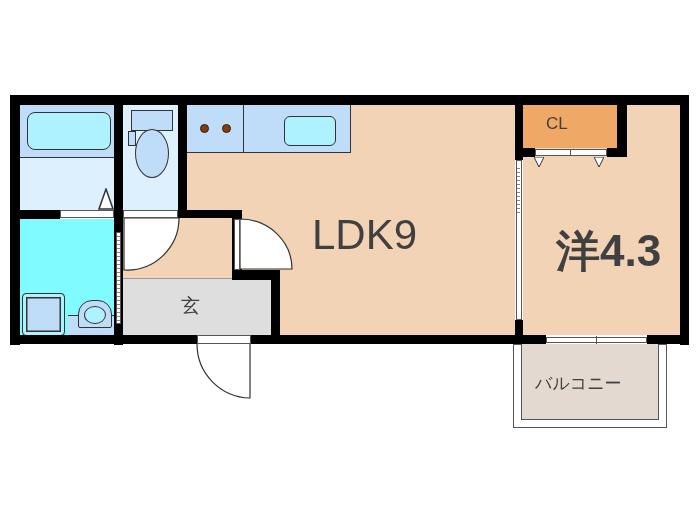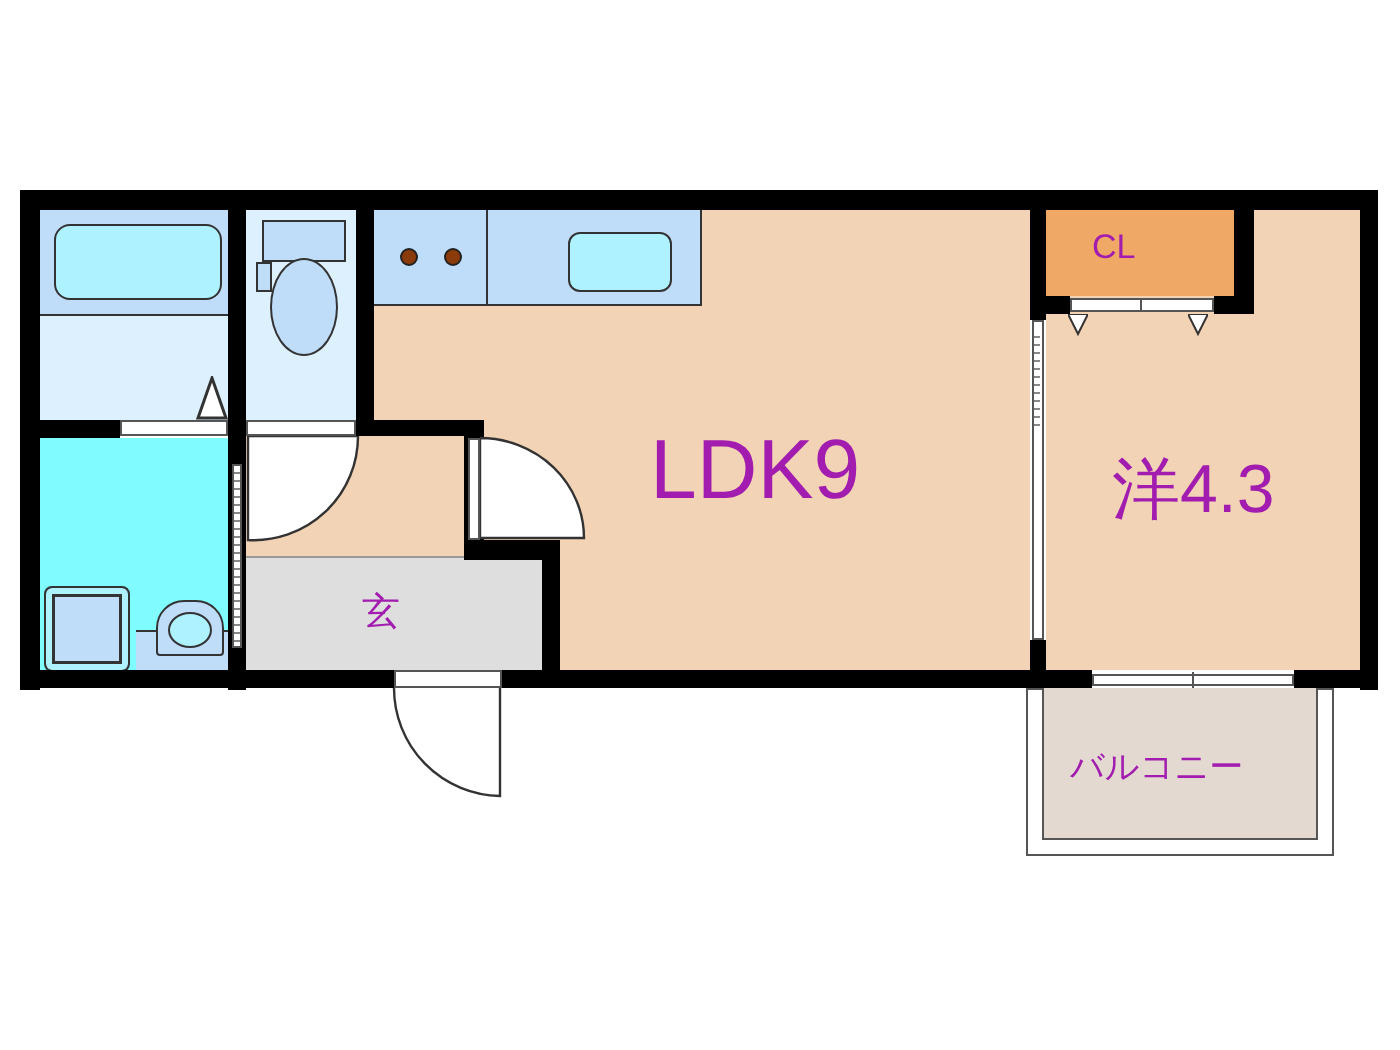--- a/index.html
+++ b/index.html
@@ -1,20 +1,20 @@
 <!DOCTYPE html>
 <html><head>
 <meta charset="utf-8">
 <style>
   html,body{margin:0;padding:0;background:#ffffff;}
   body{width:700px;height:525px;position:relative;overflow:hidden;font-family:"Liberation Sans","DejaVu Sans",sans-serif;}
   .plan{position:absolute;left:0;top:0;width:700px;height:525px;}
   .abs{position:absolute;}
   .wall{position:absolute;background:#000;}
-  .room-label{position:absolute;color:#a21caf;white-space:nowrap;}
+  .room-label{position:absolute;color:#404040;white-space:nowrap;}
 </style>
 </head>
 <body>
 
 <div class="plan">
 
   <div class="abs" style="left:20px;top:105px;width:94px;height:105px;background:#ddf0fd;"></div>
   <div class="abs" style="left:20px;top:105px;width:94px;height:52px;background:#bfdcf9;border-bottom:1px solid #333;"></div>
   <div class="abs" style="left:27px;top:112px;width:82px;height:36px;background:#aef2ff;border:1.5px solid #333;border-radius:8px;"></div>
   <svg class="abs" style="left:98px;top:188px;" width="16" height="22">
@@ -96,18 +96,18 @@
   <svg class="abs" style="left:534px;top:157px;" width="10" height="12">
       <polygon points="0,0 10,0 5,10" fill="#fff" stroke="#333" stroke-width="1"></polygon>
     </svg>
   <svg class="abs" style="left:594px;top:157px;" width="10" height="12">
       <polygon points="0,0 10,0 5,10" fill="#fff" stroke="#333" stroke-width="1"></polygon>
     </svg>
 
   <div class="abs" style="left:546px;top:337px;width:101px;height:6px;background:#fff;border:1px solid #555;box-sizing:border-box;"></div>
   <div class="abs" style="left:596px;top:336px;width:1px;height:8px;background:#555;"></div>
 
-  <div class="room-label" style="left:325px;top:211px;font-size:42px;text-align:right;">LDK9</div>
-  <div class="room-label" style="left:556px;top:222px;font-size:34px;">洋4.3</div>
+  <div class="room-label" style="left:312px;top:211px;font-size:42px;text-align:right;">LDK9</div>
+  <div class="room-label" style="left:556px;top:222px;font-size:44px;font-weight:bold;">洋4.3</div>
   <div class="room-label" style="left:546px;top:114px;font-size:17px;">CL</div>
   <div class="room-label" style="left:181px;top:293px;font-size:19px;">玄</div>
   <div class="room-label" style="left:535px;top:372px;font-size:17px;text-align:right;">バルコニー</div>
 </div>
 
 </body></html>

